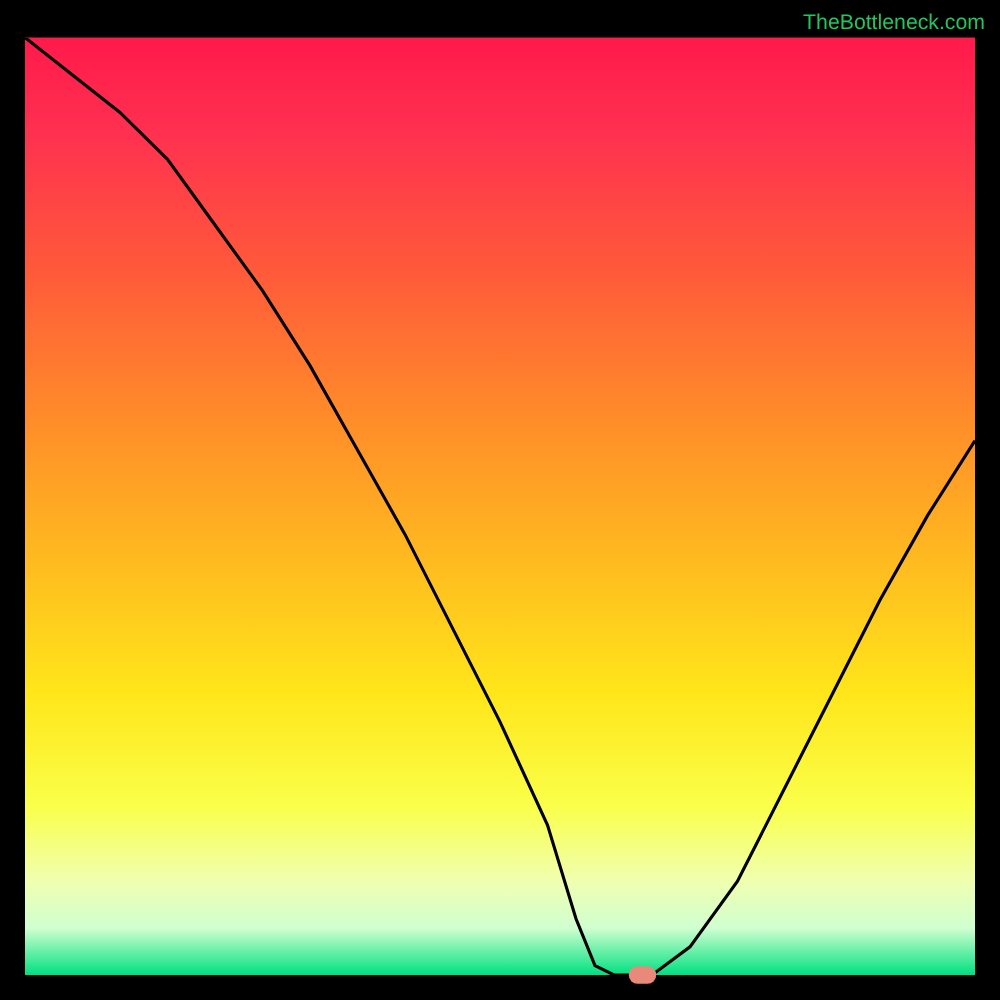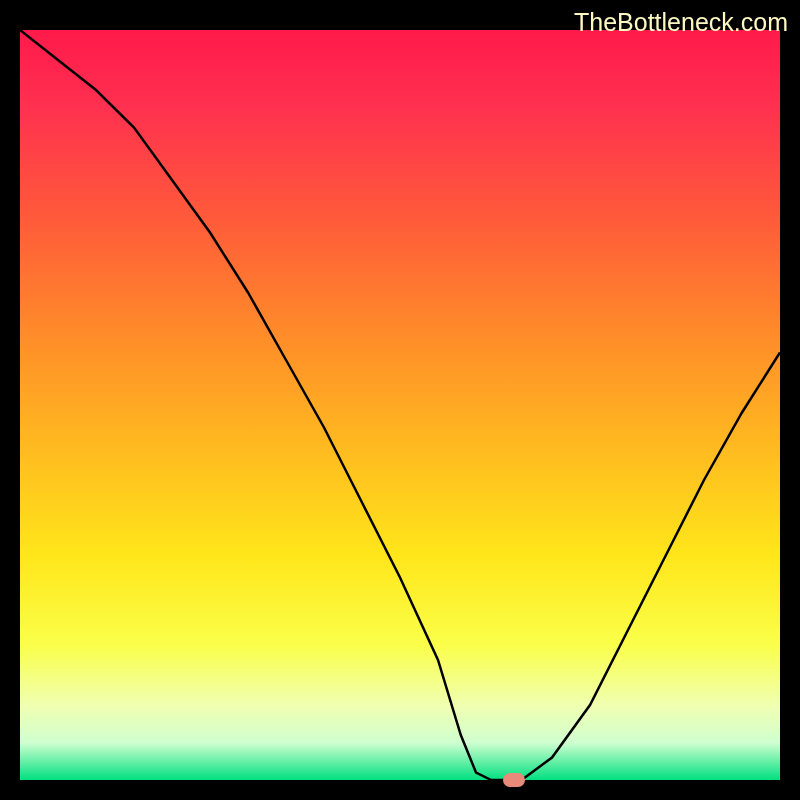--- a/index.html
+++ b/index.html
@@ -8,22 +8,22 @@
     width: 800px;
     height: 800px;
     background: #000;
     position: relative;
     font-family: Arial, sans-serif;
   }
   .watermark {
     position: absolute;
     top: 8px;
     right: 12px;
-    color: #fef9c3;
-    font-size: 25px;
+    color: #22c55e;
+    font-size: 17px;
     font-weight: 500;
     z-index: 10;
   }
   .plot-area {
     position: absolute;
     left: 20px;
     top: 30px;
     width: 760px;
     height: 750px;
     background: linear-gradient(to bottom,

